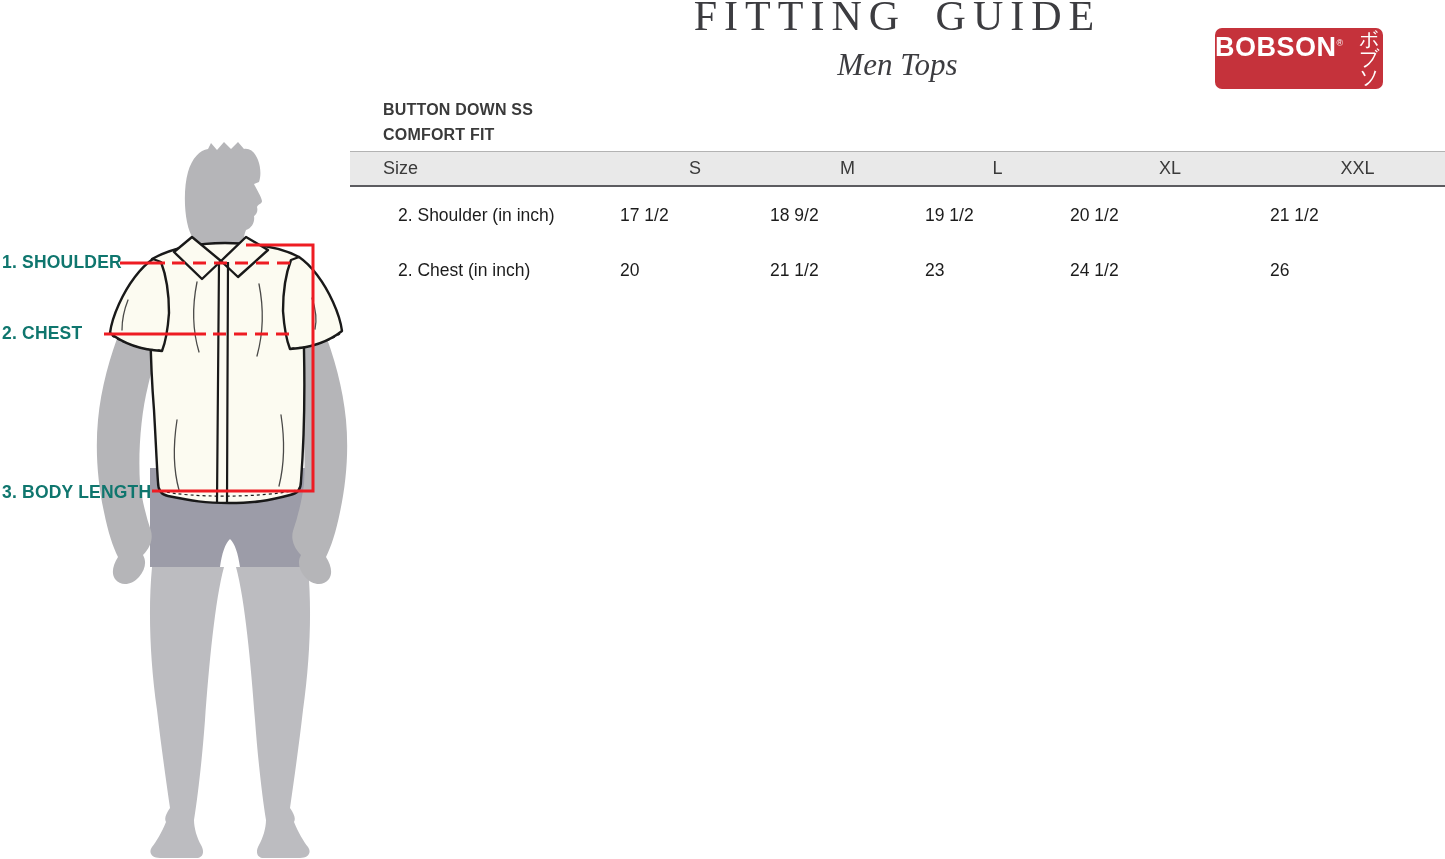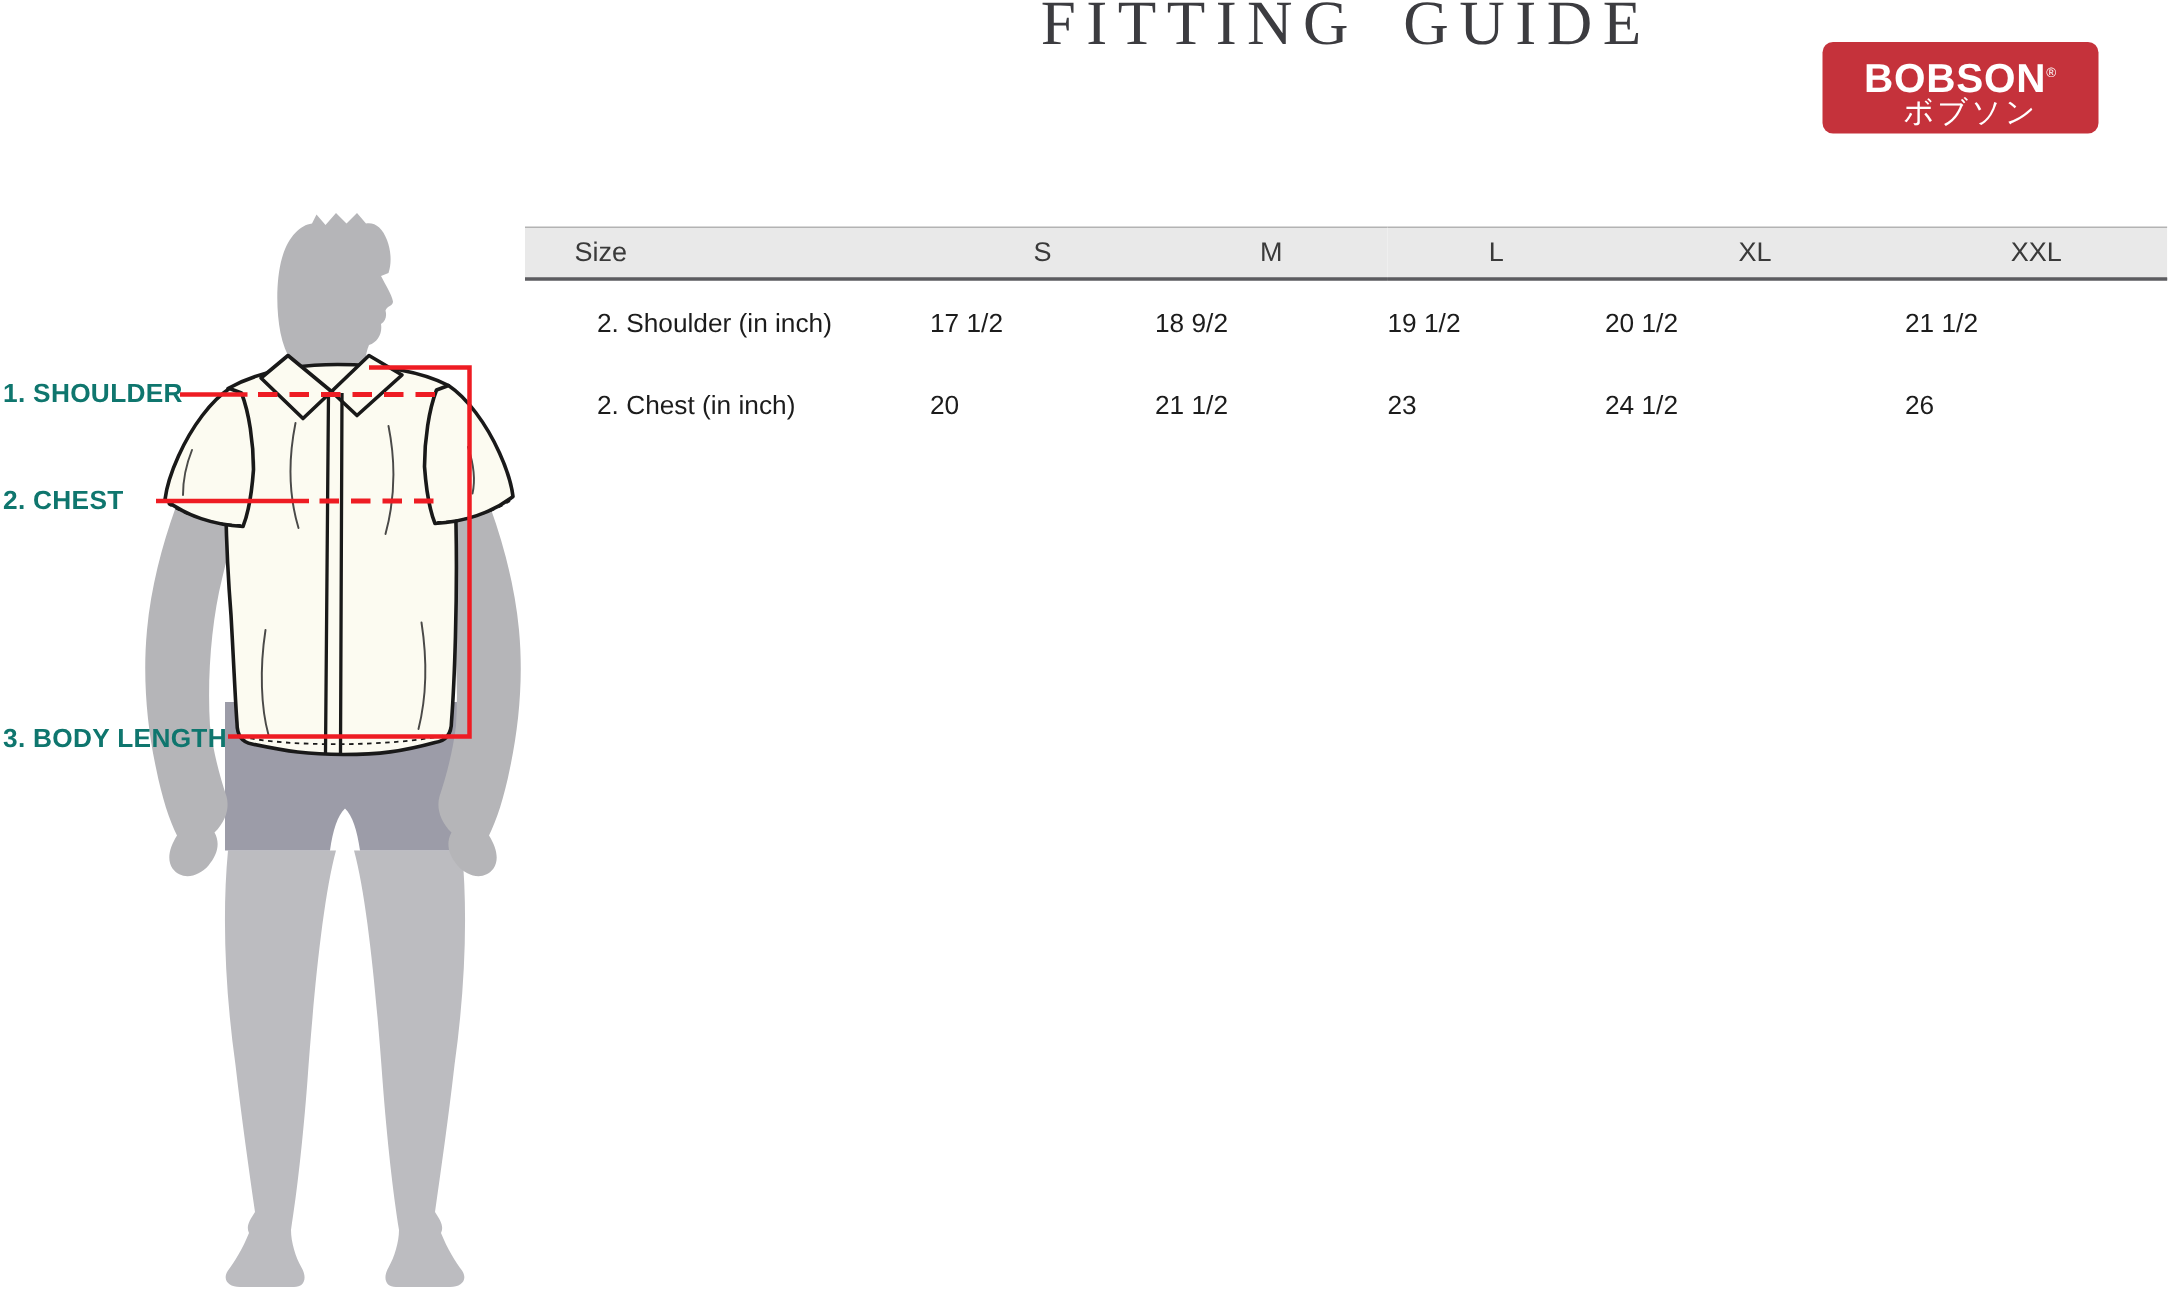--- a/index.html
+++ b/index.html
@@ -14,23 +14,23 @@
     font-family:"Liberation Serif",serif;font-size:42px;font-weight:400;
     color:#3c3c40;letter-spacing:7px;word-spacing:12px;margin:0;line-height:48px;
   }
   .sub-title{
     font-family:"Liberation Serif",serif;font-style:italic;font-size:31px;
     color:#3c3c40;margin:8px 0 0 0;line-height:34px;
   }
 
   
   .logo{
-    position:absolute;left:1215px;top:28px;width:184px;height:61px;
+    position:absolute;left:1215px;top:28px;width:168px;height:61px;
     background:#c5323b;border-radius:7px;color:#fff;text-align:center;
-    display:flex;flex-direction:column;justify-content:center;box-sizing:border-box;padding-top:2px;
+    display:flex;flex-direction:row;justify-content:center;box-sizing:border-box;padding-top:2px;
   }
   .logo-brand{font-weight:700;font-size:27px;line-height:27px;letter-spacing:0.5px;}
   .logo-reg{font-size:9px;vertical-align:super;font-weight:400;}
   .logo-jp{font-size:20px;line-height:19px;letter-spacing:2px;padding-left:14px;text-align:center;}
 
   
   .product-heading{position:absolute;left:383px;top:97px;color:#3a3a3a;
     font-size:16px;font-weight:700;line-height:25px;letter-spacing:0.2px;}
 
   
@@ -61,27 +61,32 @@
   .lbl-chest{top:323px;}
   .lbl-bodylength{top:482px;}
 </style>
 </head>
 <body>
 
 <div class="page">
 
   <div class="title-block">
     <h1 class="main-title">FITTING GUIDE</h1>
+    <div class="sub-title">Men Tops</div>
   </div>
 
   <div class="logo">
     <div class="logo-brand"><span>BOBSON</span><span class="logo-reg">®</span></div>
     <div class="logo-jp">ボブソン</div>
   </div>
 
+  <div class="product-heading">
+    <div>BUTTON DOWN SS</div>
+    <div>COMFORT FIT</div>
+  </div>
 
   <div class="size-table-wrap">
     <table class="size-table">
       <colgroup>
         <col style="width:270px">
           <col style="width:150px">
           <col style="width:155px">
         <col style="width:145px">
           <col style="width:200px">
           <col style="width:175px">

